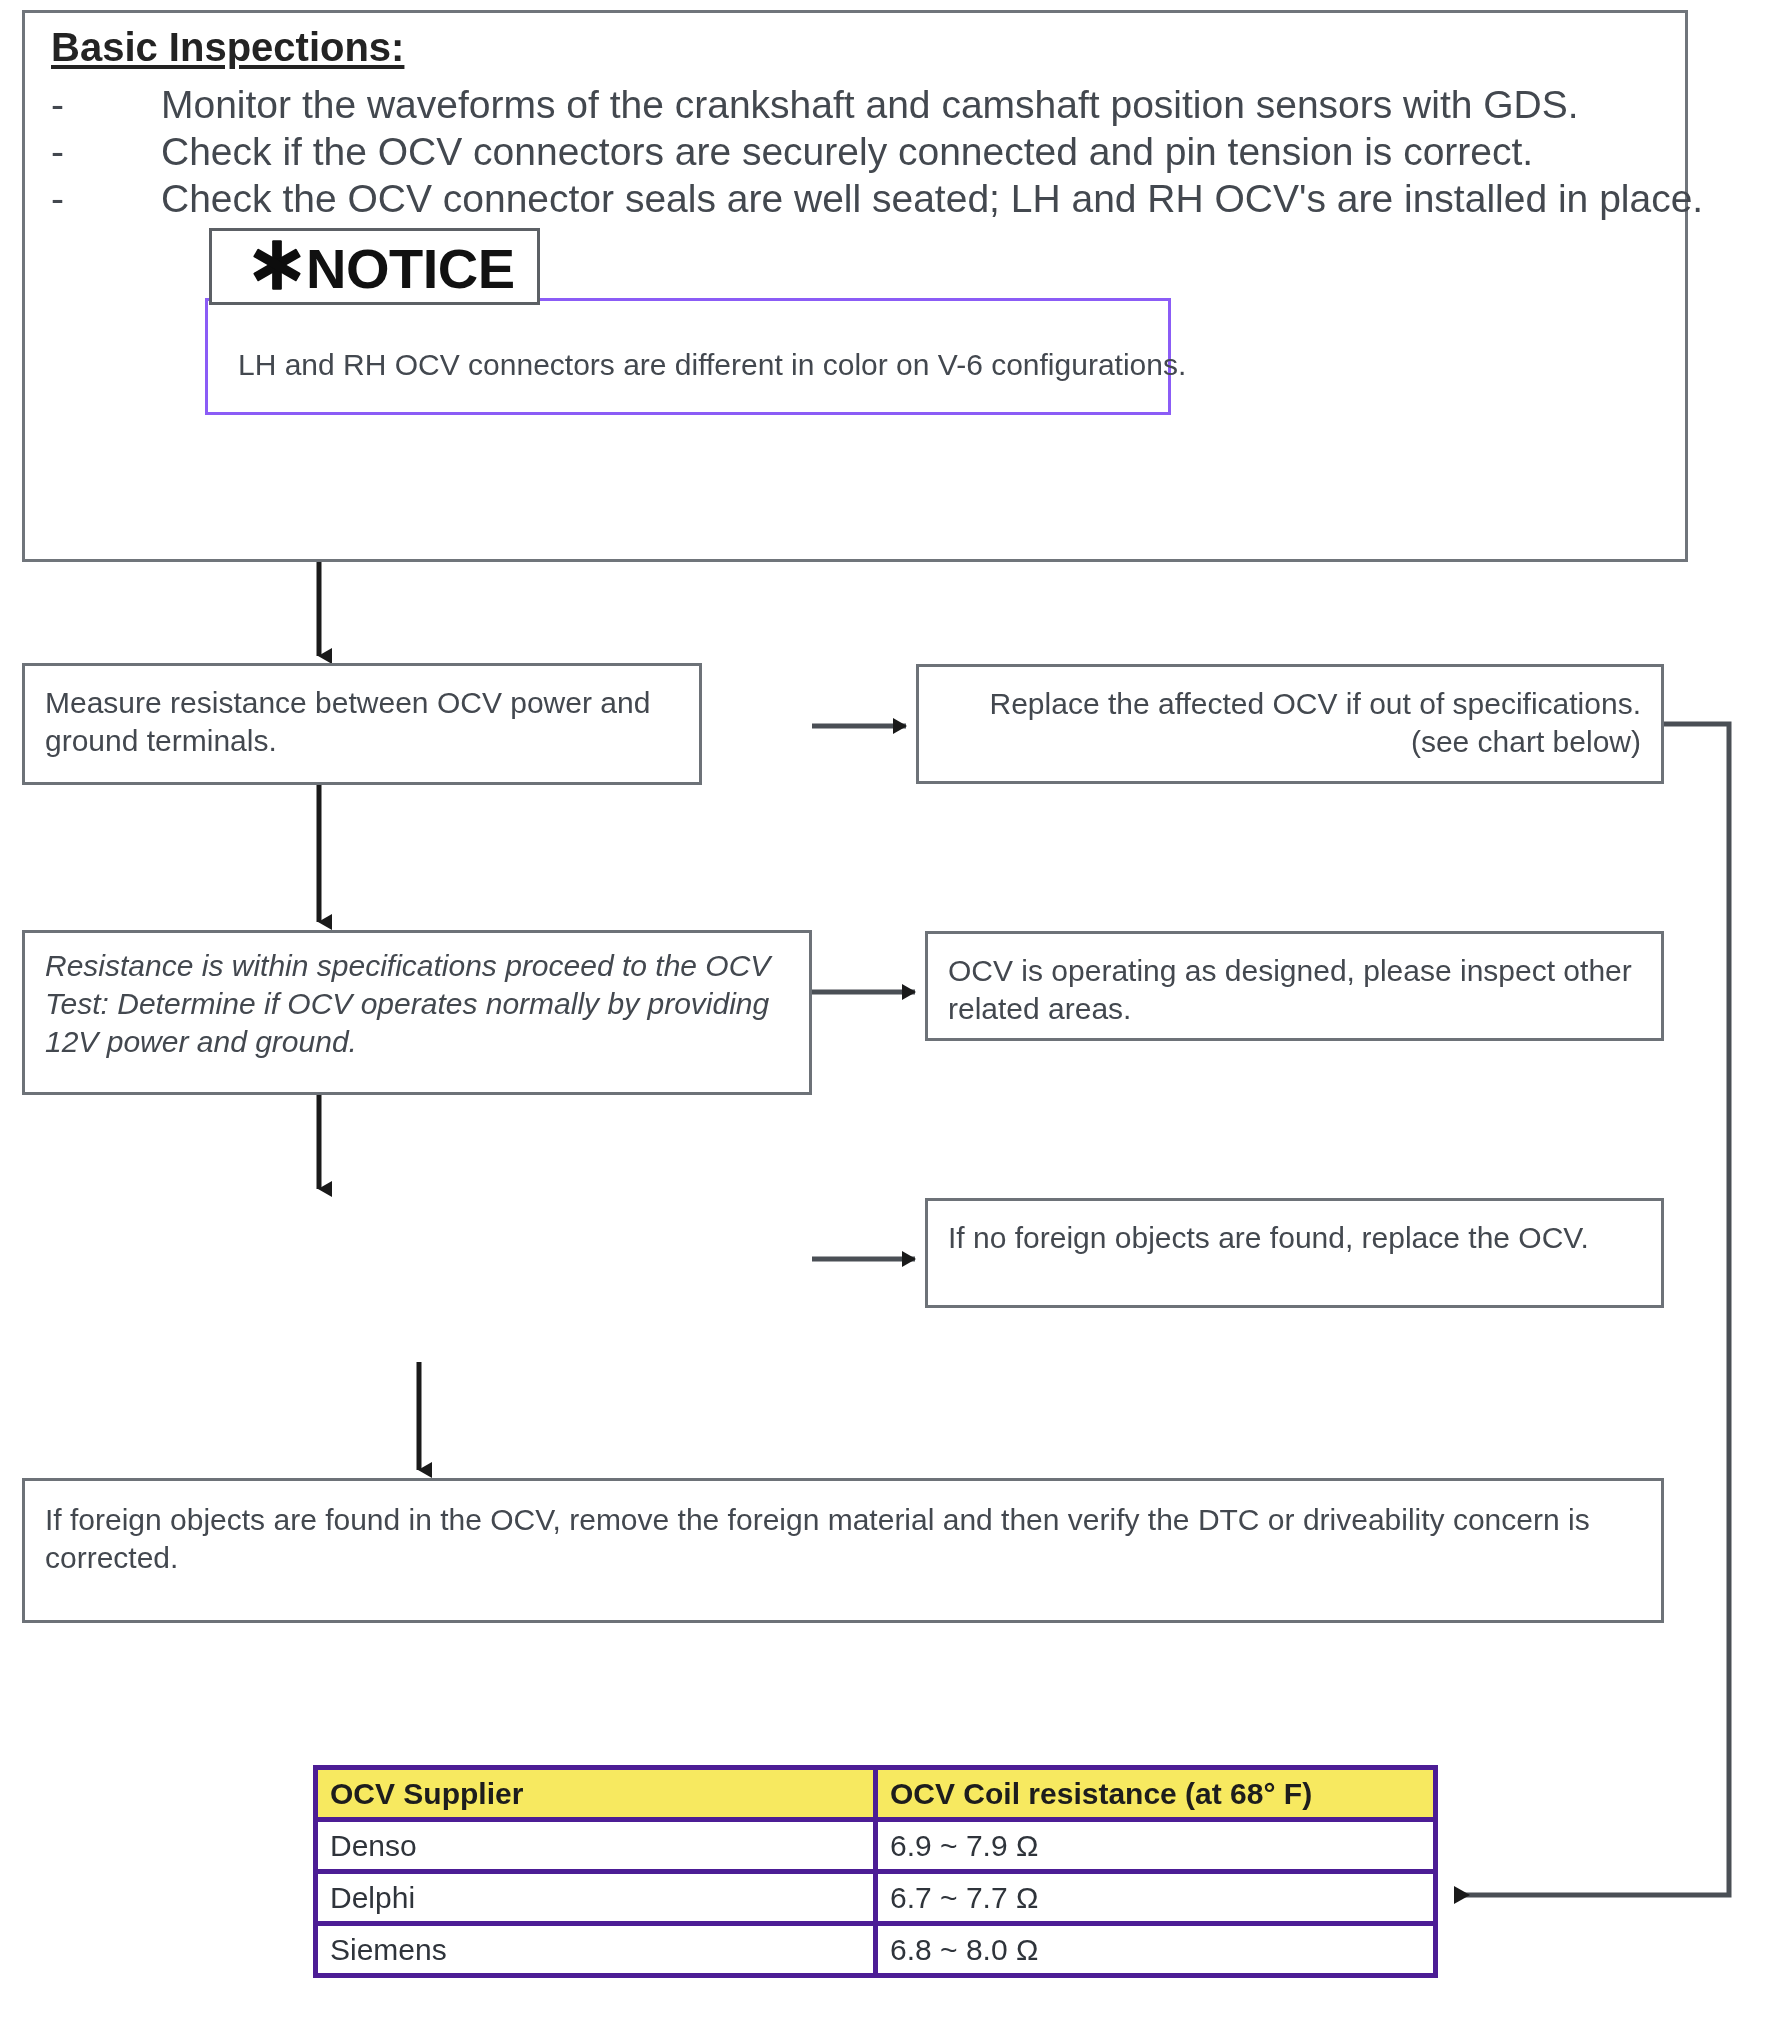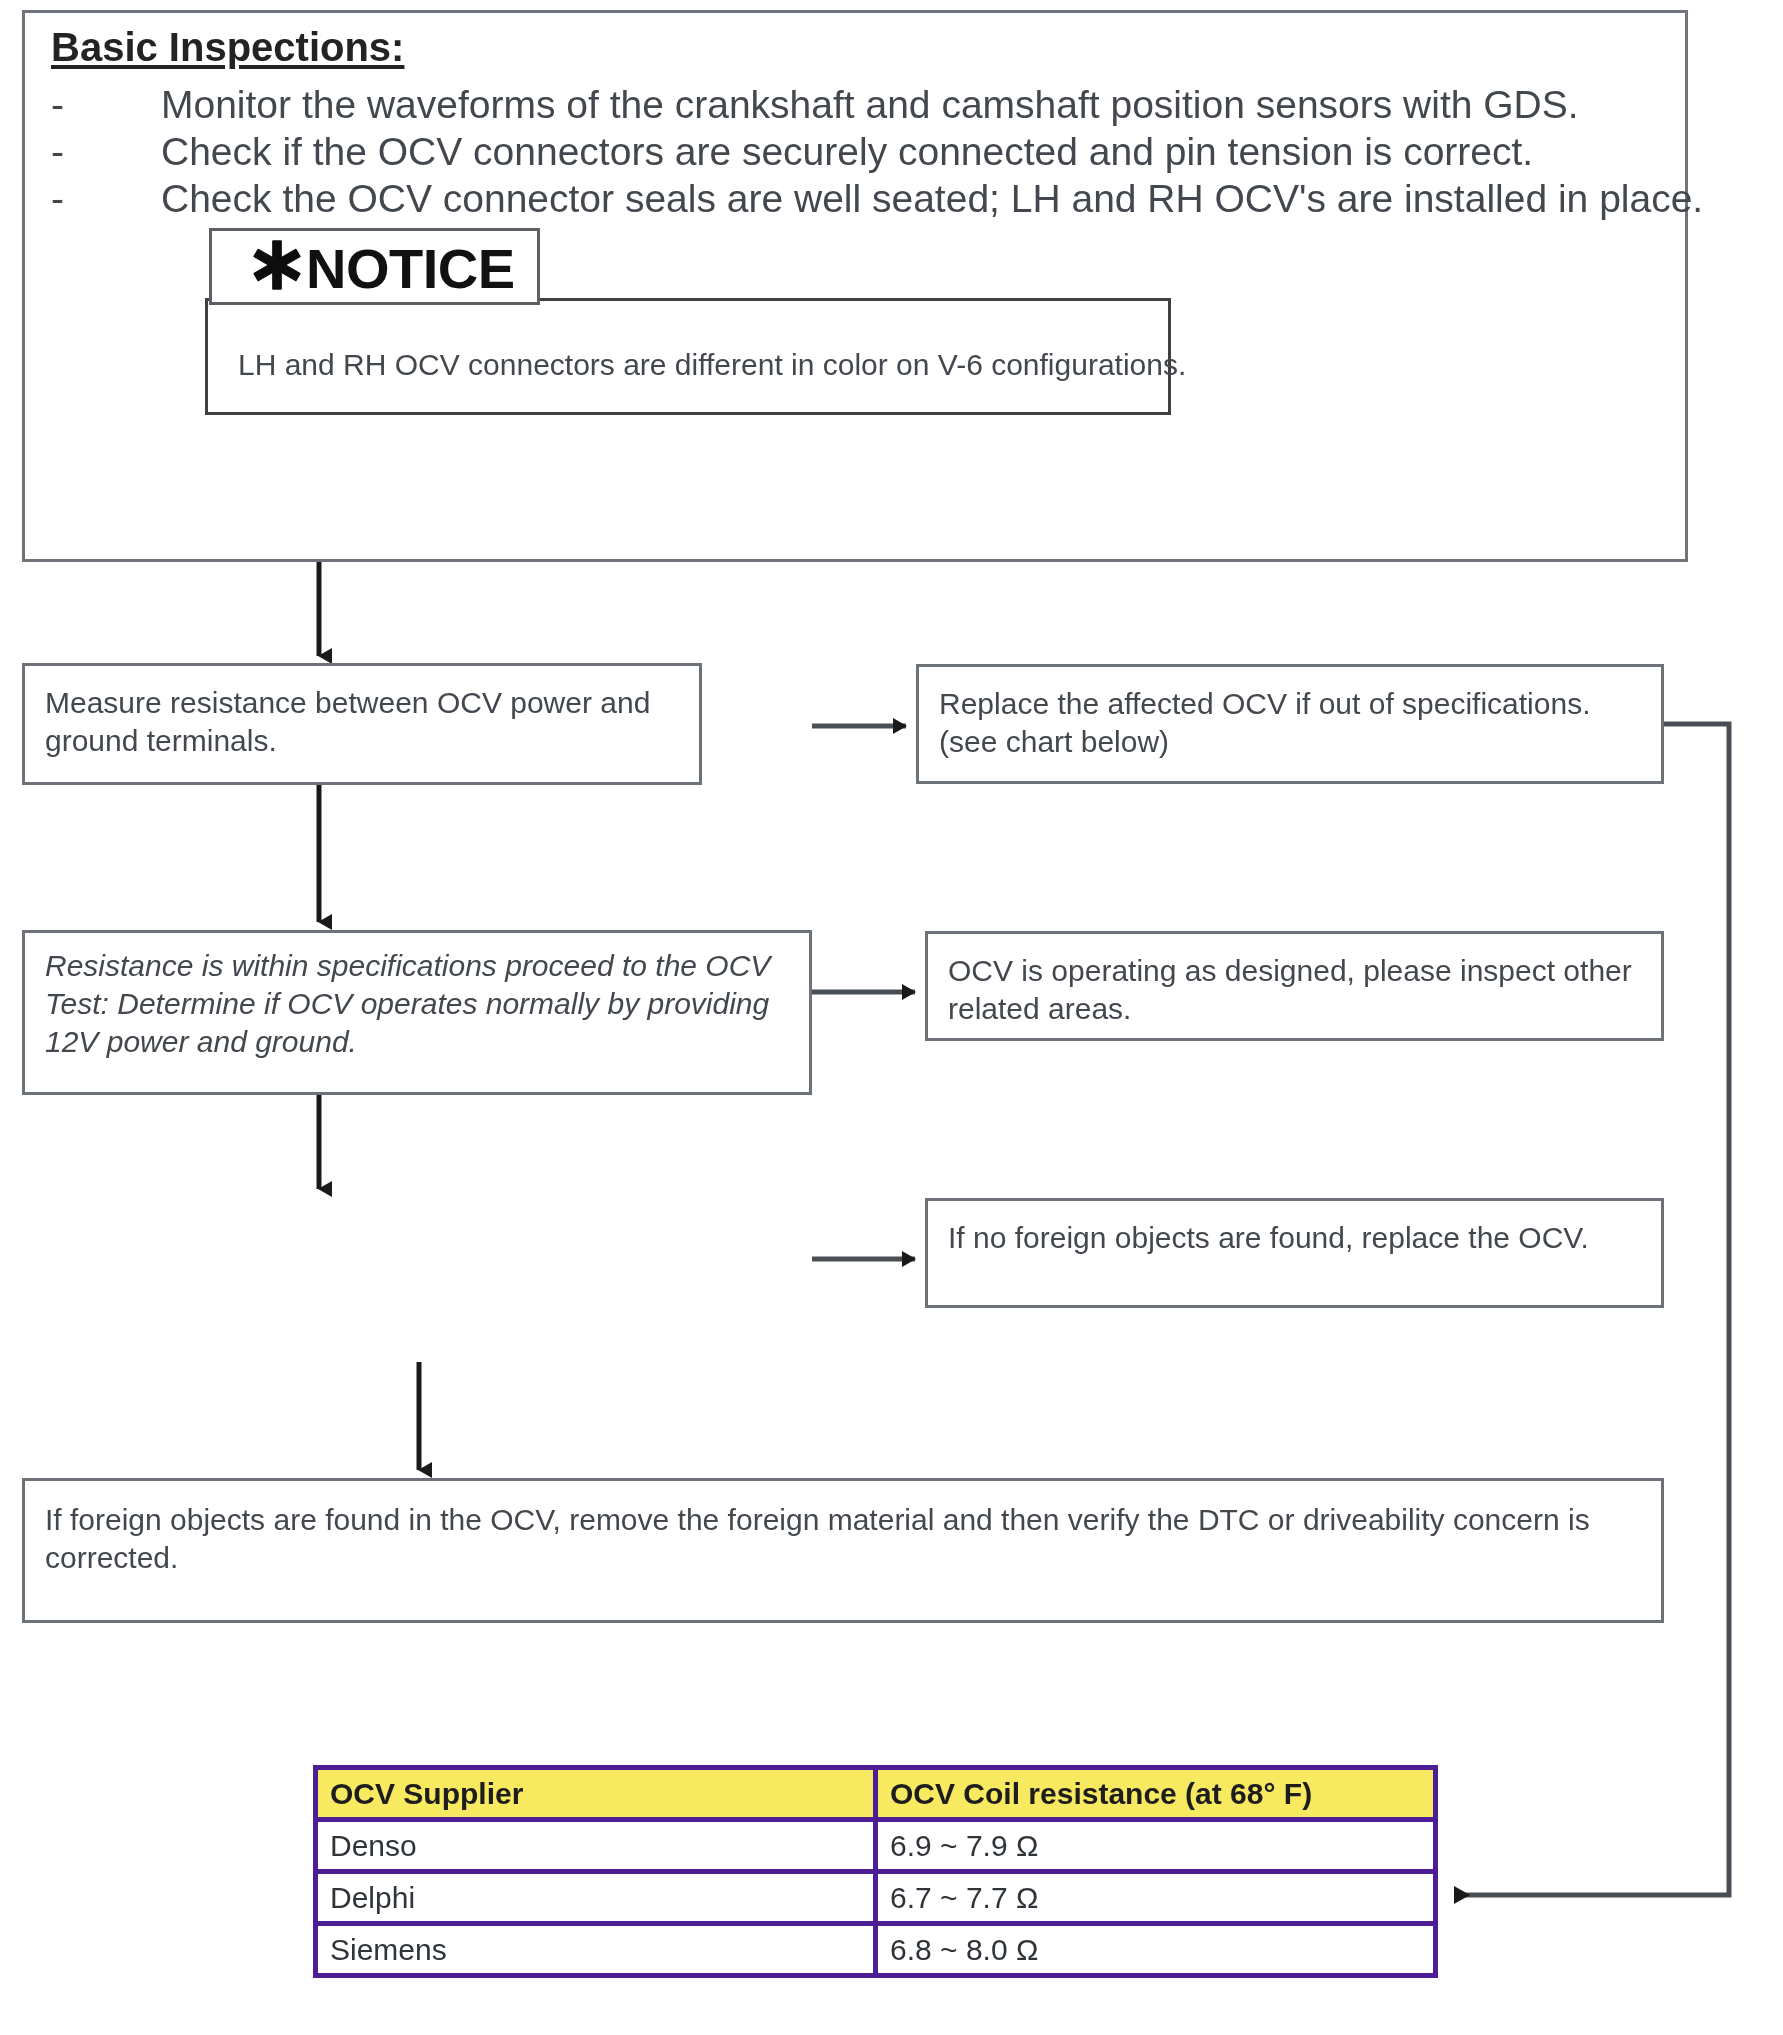--- a/index.html
+++ b/index.html
@@ -64,21 +64,21 @@
   }
   #bullet-0{ top:70px; }
   #bullet-1{ top:117px; }
   #bullet-2{ top:164px; }
 
   
   #notice-body{
     position:absolute;
     left:180px; top:285px;
     width:966px; height:117px;
-    border:3px solid #404040;
+    border:3px solid #8b5cf6;
     background:#ffffff;
     box-sizing:border-box;
   }
   #notice-body-text{
     position:absolute;
     left:30px; top:47px;
     font-size:30px;
     color:#43484f;
     white-space:nowrap;
   }
@@ -105,21 +105,21 @@
     font-weight:bold;
     color:#111111;
     letter-spacing:-0.5px;
     line-height:1;
     margin-left:2px;
     margin-top:4px;
   }
 
   
   #box-measure{   left:22px;  top:663px;  width:680px;  height:122px; }
-  #box-replace{   left:916px; top:664px;  width:748px;  height:120px; }
+  #box-replace{   left:916px; top:664px;  width:748px;  height:120px;text-align:right; }
   #box-resist{    left:22px;  top:930px;  width:790px;  height:165px;font-style:italic; }
   #box-operating{ left:925px; top:931px;  width:739px;  height:110px; }
   #box-notmove{   left:22px;  top:1197px; width:790px;  height:165px; }
   #box-nofound{   left:925px; top:1198px; width:739px;  height:110px; }
   #box-final{     left:22px;  top:1478px; width:1642px; height:145px; }
 
   .box-pad{
     padding:18px 20px 0 20px;
     font-size:30px;
     line-height:1.27;

